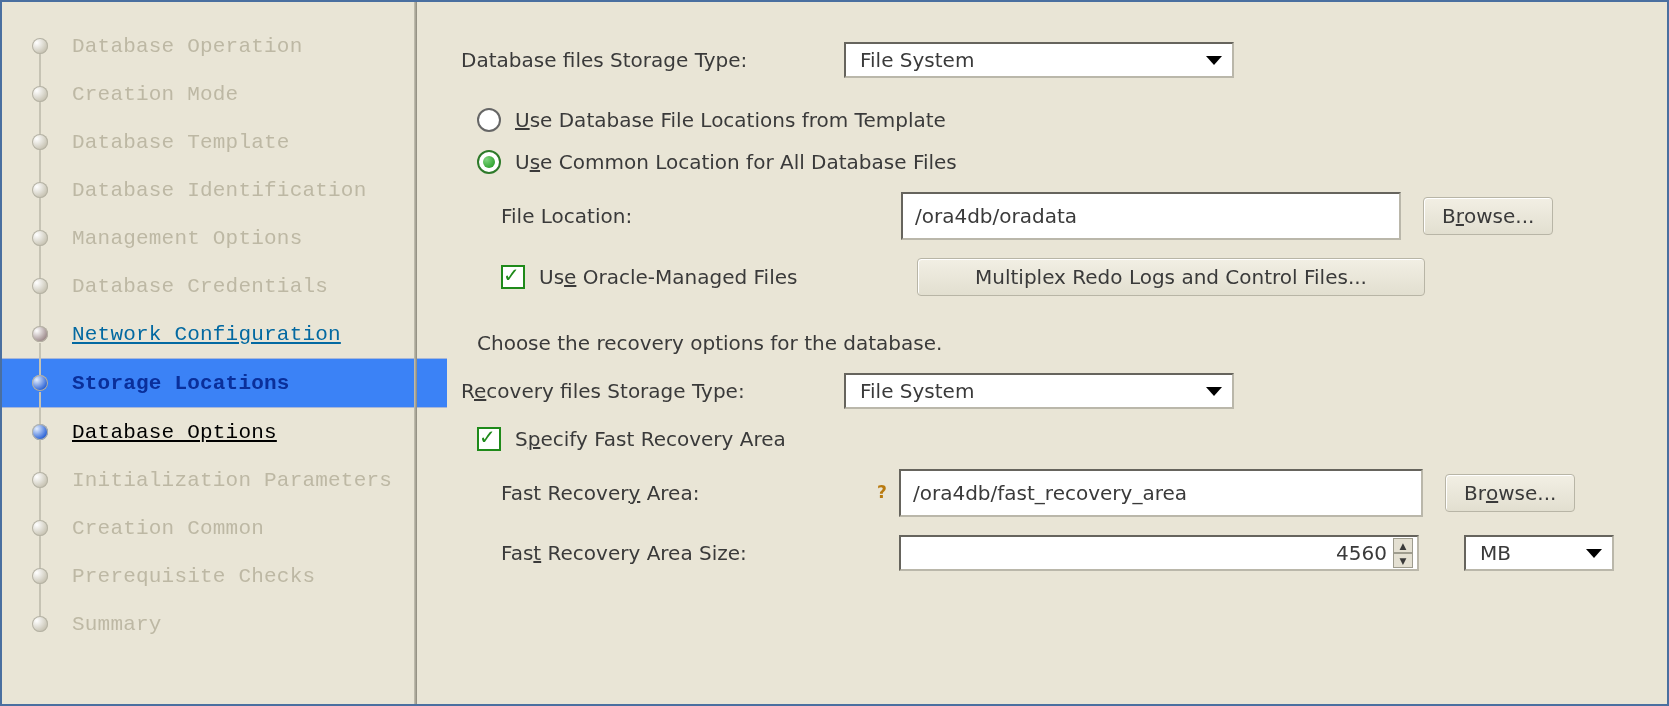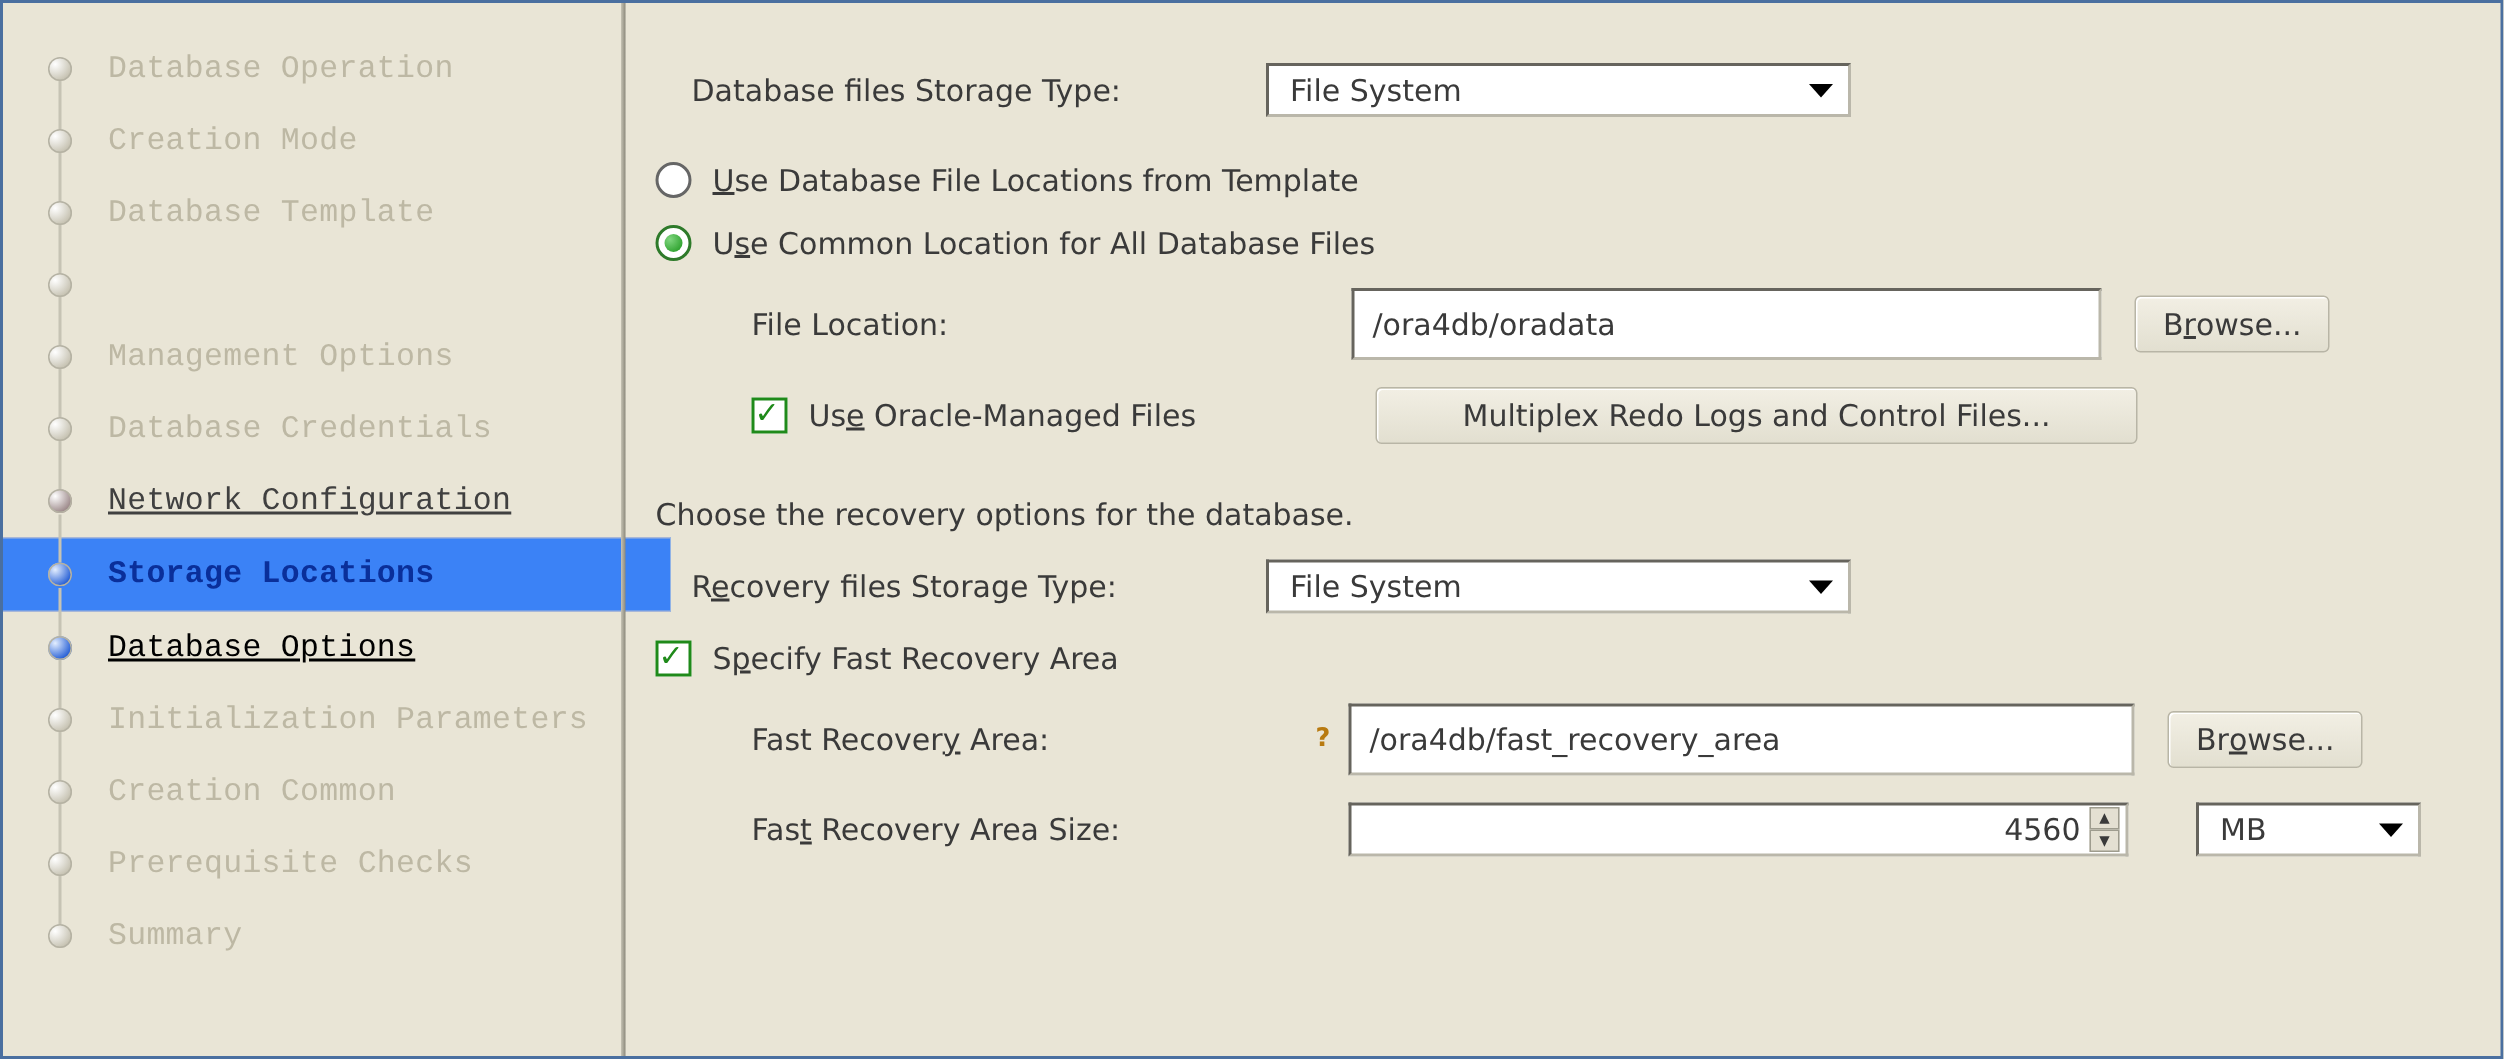--- a/index.html
+++ b/index.html
@@ -60,21 +60,21 @@
 .step-label{
   font-size:21px;
   color:#bdb8a4;
   letter-spacing:.2px;
   font-family:Liberation Mono, monospace;
 }
 .steps li.visited .dot{
   background:radial-gradient(circle at 30% 30%,#fff,#9e8b8c 70%);
 }
 .steps li.visited .step-label{
-  color:#404040;
+  color:#0369a1;
   text-decoration:underline;
 }
 .steps li.next .dot{
   background:radial-gradient(circle at 30% 30%,#e3eeff,#2a62d6 70%);
 }
 .steps li.next .step-label{
   color:#000000;
   text-decoration:underline;
 }
 .steps li.current{
@@ -99,20 +99,21 @@
 .main{
   flex:1;
   padding:40px 40px 0 20px;
   box-sizing:border-box;
   position:relative;
 }
 .row{
   display:flex;
   align-items:center;
   margin-bottom:18px;
+  margin-left:40px;
 }
 .labelcell{
   display:inline-block;
 }
 .drop{
   display:inline-flex;align-items:center;justify-content:space-between;
   background:#fff;
   border:2px inset #bab7aa;
   height:36px;
   padding:0 10px 0 14px;
@@ -213,20 +214,21 @@
       <li>
         <span class="dot"></span>
         <span class="step-label">Creation Mode</span>
       </li>
       <li>
         <span class="dot"></span>
         <span class="step-label">Database Template</span>
       </li>
       <li>
         <span class="dot"></span>
+        <span class="step-label">Database Identification</span>
       </li>
       <li>
         <span class="dot"></span>
         <span class="step-label">Management Options</span>
       </li>
       <li>
         <span class="dot"></span>
         <span class="step-label">Database Credentials</span>
       </li>
       <li class="visited">

